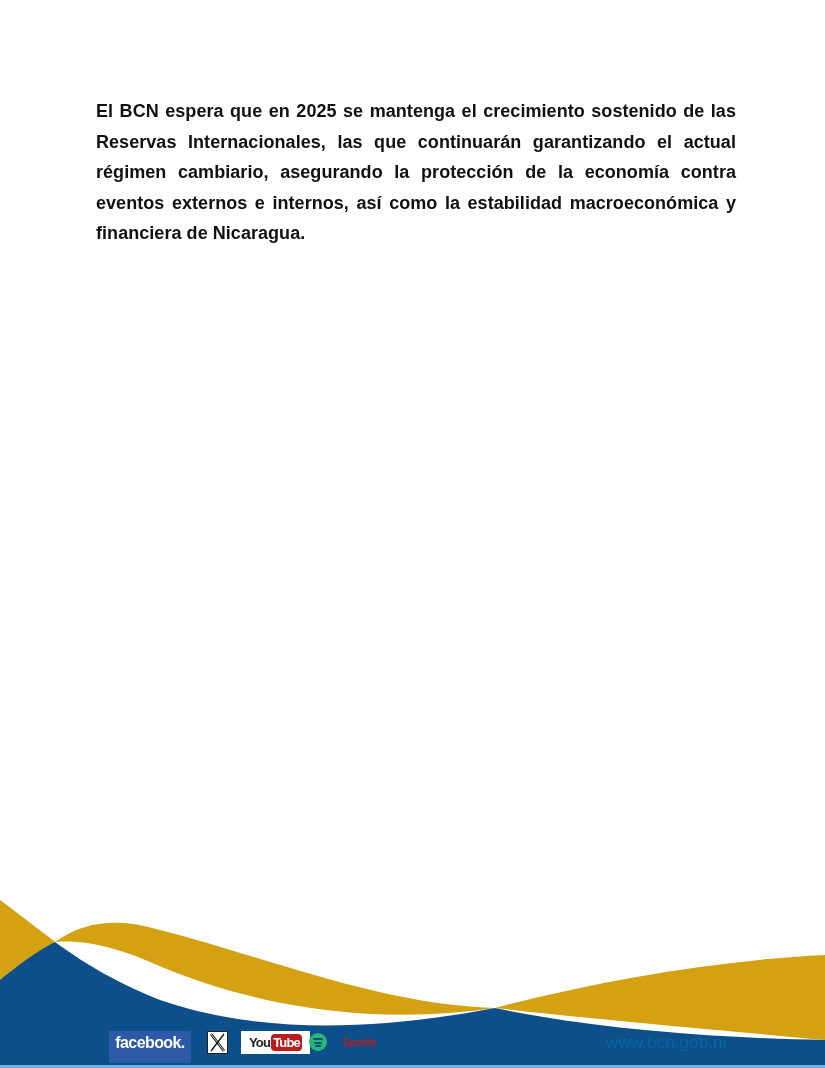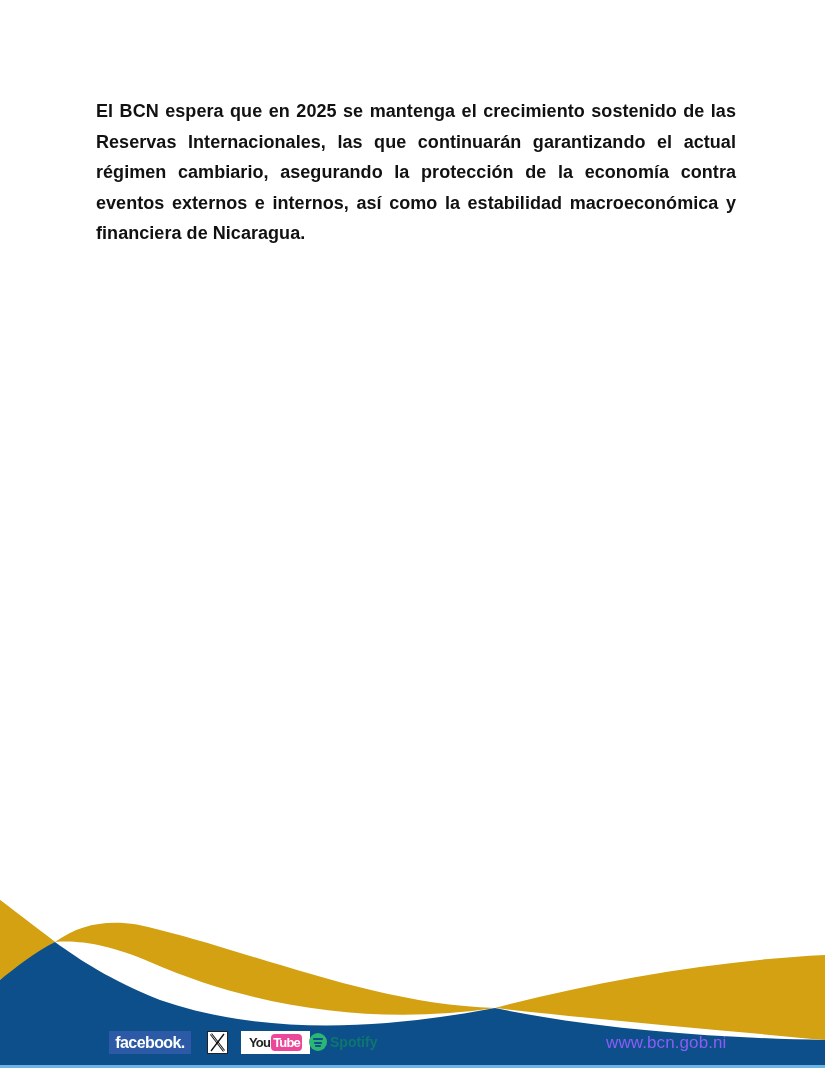--- a/index.html
+++ b/index.html
@@ -4,33 +4,33 @@
 <style>
   html, body { margin: 0; padding: 0; }
   body { width: 825px; height: 1068px; background: #ffffff; position: relative; overflow: hidden;
          font-family: "Liberation Sans", "DejaVu Sans", sans-serif; color: #111111; }
   .content { position: absolute; left: 96px; top: 96px; width: 640px; }
   .paragraph { margin: 0; font-size: 18px; line-height: 30.5px; font-weight: bold;
                text-align: justify; letter-spacing: 0.05px; }
   .signoff { margin: 22px 0 0 0; font-size: 22px; font-weight: bold; line-height: 30px; }
   .footer { position: absolute; left: 0; top: 890px; width: 825px; height: 178px; }
   .footer svg.waves { position: absolute; left: 0; top: 0; }
-  .fb { position: absolute; left: 109px; top: 1031px; width: 82px; height: 23px; background: #2d5aa6;
+  .fb { position: absolute; left: 109px; top: 1031px; width: 82px; height: 32px; background: #2d5aa6;
         color: #fff; font-weight: bold; font-size: 16px; line-height: 23px; text-align: center; letter-spacing: -0.6px; }
   .xlogo { position: absolute; left: 207px; top: 1031px; width: 21px; height: 23px; background: #fff;
            border: 1px solid #222; box-sizing: border-box; }
   .yt { position: absolute; left: 241px; top: 1031px; width: 69px; height: 23px; background: #fff; display: flex;
         align-items: center; justify-content: center; gap: 1px; font-weight: bold; font-size: 13px; letter-spacing: -0.8px; }
   .yt .you { color: #222; }
-  .yt .tube { background: #ec4899; color: #fff; border-radius: 4px; padding: 0 2px; line-height: 17px; }
-  .sp { position: absolute; left: 309px; top: 1031px; height: 22px; display: flex; align-items: center; gap: 3px;
-        color: #0f766e; font-weight: bold; font-size: 14px; }
+  .yt .tube { background: #b91c1c; color: #fff; border-radius: 4px; padding: 0 2px; line-height: 17px; }
+  .sp { position: absolute; left: 309px; top: 1031px; height: 22px; display: flex; align-items: center; gap: 16px;
+        color: #b91c1c; font-weight: bold; font-size: 10px; }
   .sp .circle { width: 18px; height: 18px; border-radius: 50%; background: #2bb673; position: relative; }
   .sp .circle i { position: absolute; left: 4px; right: 4px; height: 2px; background: #0d4f8b; border-radius: 2px; }
-  .web { position: absolute; left: 606px; top: 1033px; color: #8b5cf6; font-size: 17px; letter-spacing: 0.1px; }
+  .web { position: absolute; left: 606px; top: 1033px; color: #0369a1; font-size: 17px; letter-spacing: 0.1px; }
 </style>
 </head>
 <body>
 
 <div class="content">
   <p class="paragraph">El BCN espera que en 2025 se mantenga el crecimiento sostenido de las Reservas Internacionales, las que continuarán garantizando el actual régimen cambiario, asegurando la protección de la economía contra eventos externos e internos, así como la estabilidad macroeconómica y financiera de Nicaragua.</p>
 </div>
 
 <div class="footer">
   <svg class="waves" width="825" height="178" viewBox="0 0 825 178">

